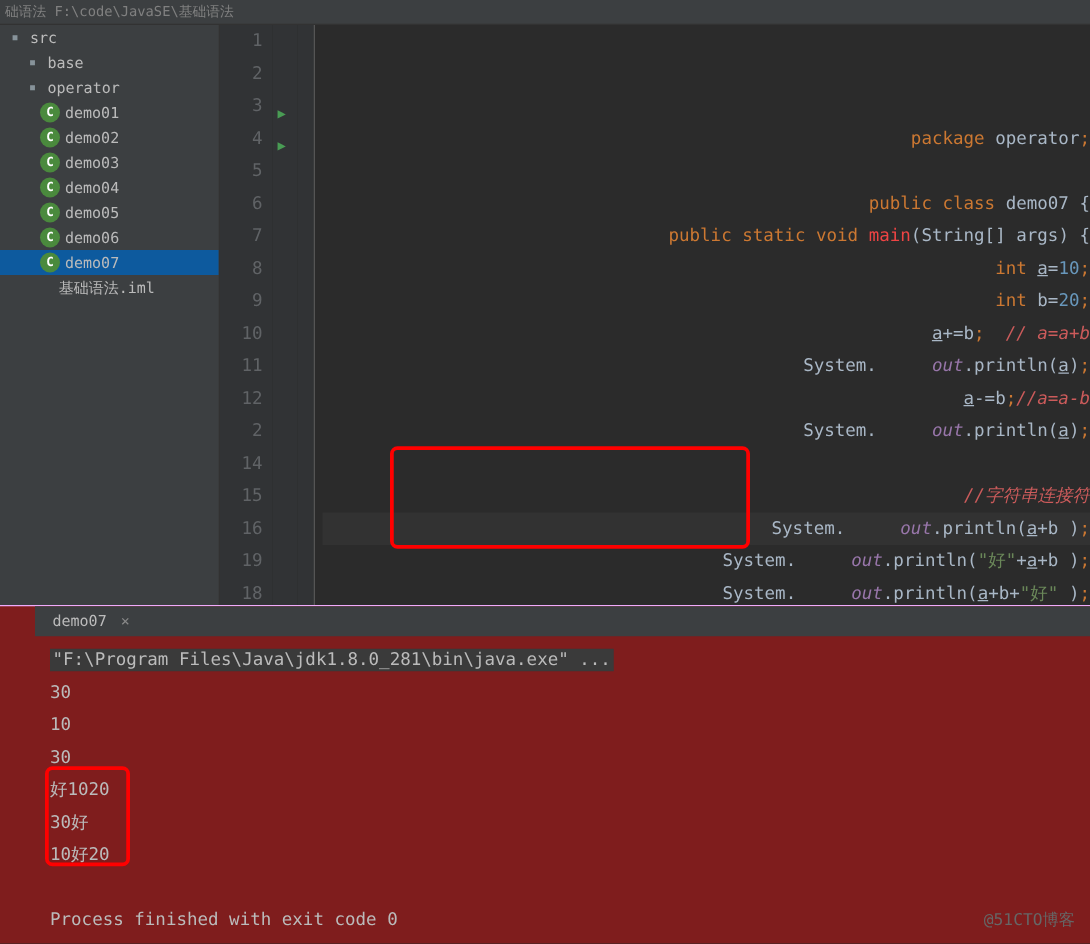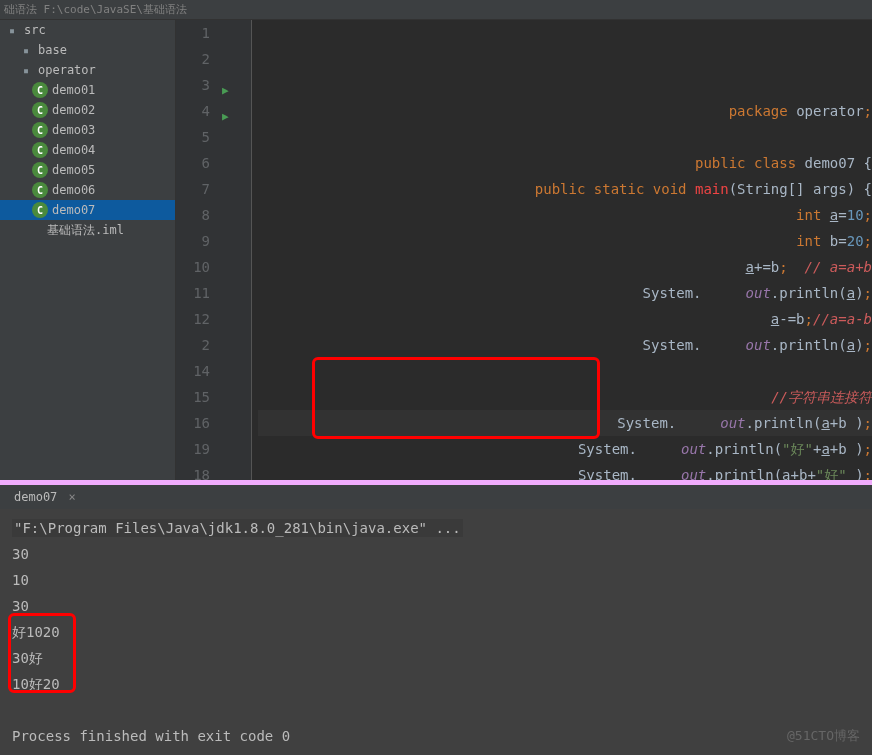--- a/index.html
+++ b/index.html
@@ -124,22 +124,23 @@
     .str { color: #6a8759; }
     .comment-red { color: #cc5b5b; font-style: italic; }
     .underline { text-decoration: underline; text-decoration-color: #a9b7c6; }
     .red-box {
       position: absolute;
       border: 3px solid #ff0000;
       border-radius: 6px;
       pointer-events: none;
     }
     .console-panel {
-      background: #404040;
-      border-top: 5px solid #f0abfc;
+      background: #7f1d1d;
+      border-top: 1px solid #f0abfc;
+      padding-left: 28px;
     }
     .console-tabs {
       height: 24px;
       background: #3c3f41;
       display: flex;
       align-items: center;
       padding-left: 8px;
       font-size: 12px;
     }
     .console-tab {

